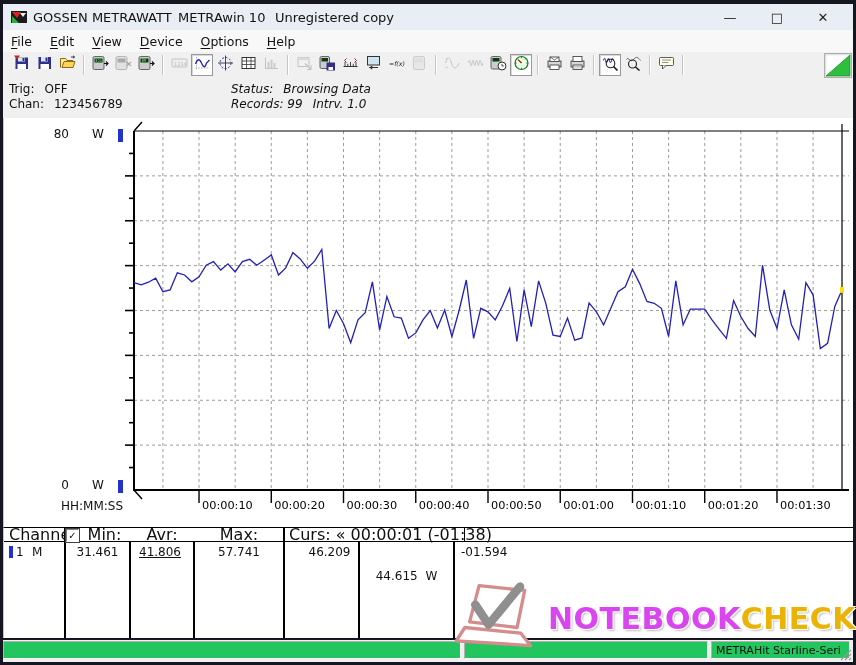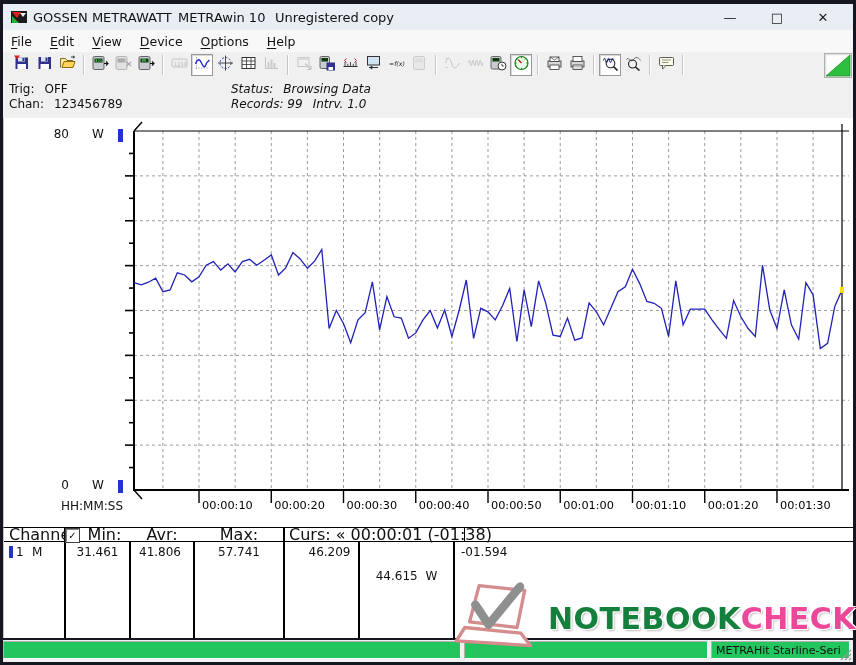--- a/index.html
+++ b/index.html
@@ -397,21 +397,21 @@
   <div class="checkbox">✓</div>
   <div class="bp-cell bp-head center" style="left:76px;width:49px;">Min:</div>
   <div class="bp-cell bp-head center" style="left:127px;width:62px;">Avr:</div>
   <div class="bp-cell bp-head center" style="left:191px;width:88px;">Max:</div>
   <div class="bp-cell bp-head" style="left:285px;">Curs: « 00:00:01 (-01:38)</div>
 
   <div class="ch-mark"></div>
   <div class="bp-cell bp-val" style="left:12px;">1</div>
   <div class="bp-cell bp-val" style="left:28px;">M</div>
   <div class="bp-cell bp-val center" style="left:62px;width:63px;">31.461</div>
-  <div class="bp-cell bp-val center" style="left:127px;width:58px;">41.806</div>
+  <div class="bp-cell bp-val center" style="left:127px;width:58px;text-decoration:underline;">41.806</div>
   <div class="bp-cell bp-val center" style="left:191px;width:88px;">57.741</div>
   <div class="bp-cell bp-val center" style="left:281px;width:89px;">46.209</div>
   <div class="bp-cell bp-val" style="left:356px;width:93px;text-align:center;margin-top:24px;">
     <span>44.615</span>&nbsp;&nbsp;<span>W</span>
   </div>
   <div class="bp-cell bp-val" style="left:457px;">-01.594</div>
 </div>
 
 <div class="band statusbar">
   <div class="sb-cell sb1"></div>
@@ -421,15 +421,15 @@
     <path d="M12 2 L2 12 M12 6 L6 12 M12 10 L10 12" stroke="#9a9a9a" stroke-width="1.2" fill="none"></path>
   </svg>
 </div>
 
 <div class="watermark">
   <svg width="96" height="76" viewBox="0 0 100 80">
     <path d="M28 6 L76 11 L68 50 L18 44 Z" fill="#ffffff" stroke="#d48c8c" stroke-width="3.5" stroke-linejoin="round"></path>
     <path d="M13 50 L72 56 L82 69 L4 64 Z" fill="#ffffff" stroke="#d48c8c" stroke-width="3.5" stroke-linejoin="round"></path>
     <path d="M24 26 L38 47 L71 7" fill="none" stroke="#8f8f8f" stroke-width="9" stroke-linecap="round" stroke-linejoin="round"></path>
   </svg>
-  <span class="wm-text" id="wm1" style="color: #15803d;">NOTEBOOK</span>
-    <span class="wm-text" id="wm2" style="color: #ec4899;">CHECK</span>
+  <span class="wm-text" id="wm1" style="color: #d946ef;">NOTEBOOK</span>
+    <span class="wm-text" id="wm2" style="color: #eab308;">CHECK</span>
 </div>
 
 </body></html>

